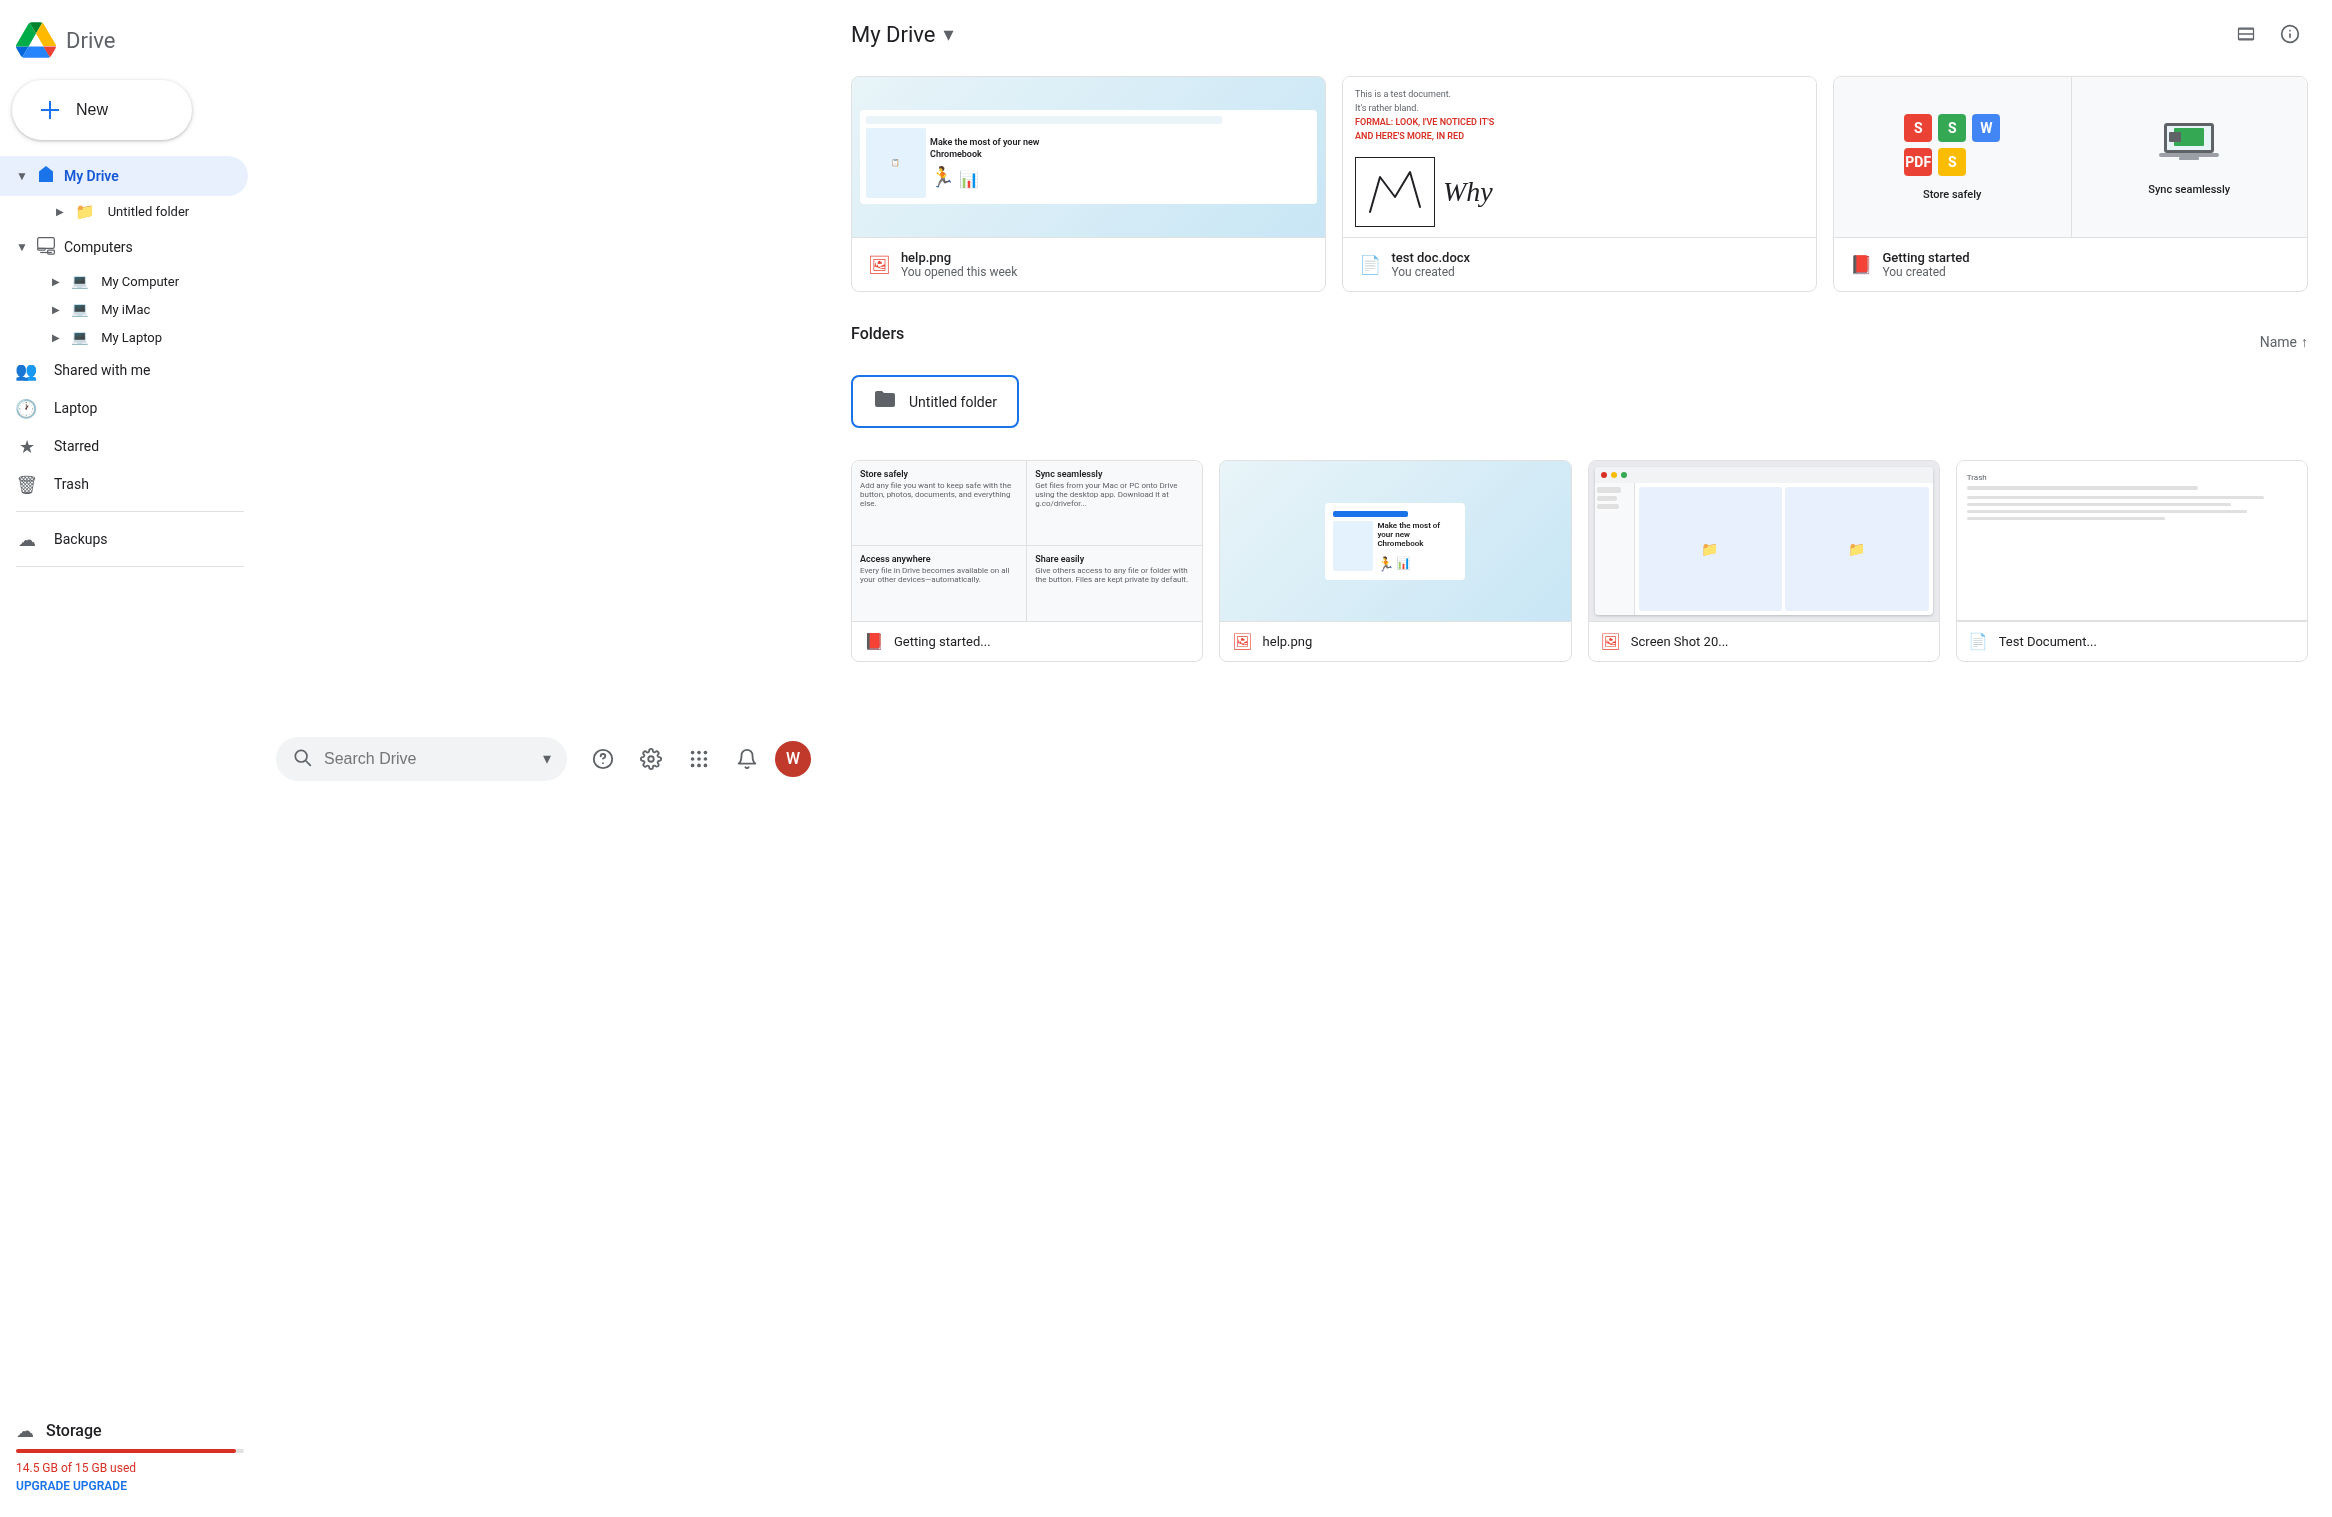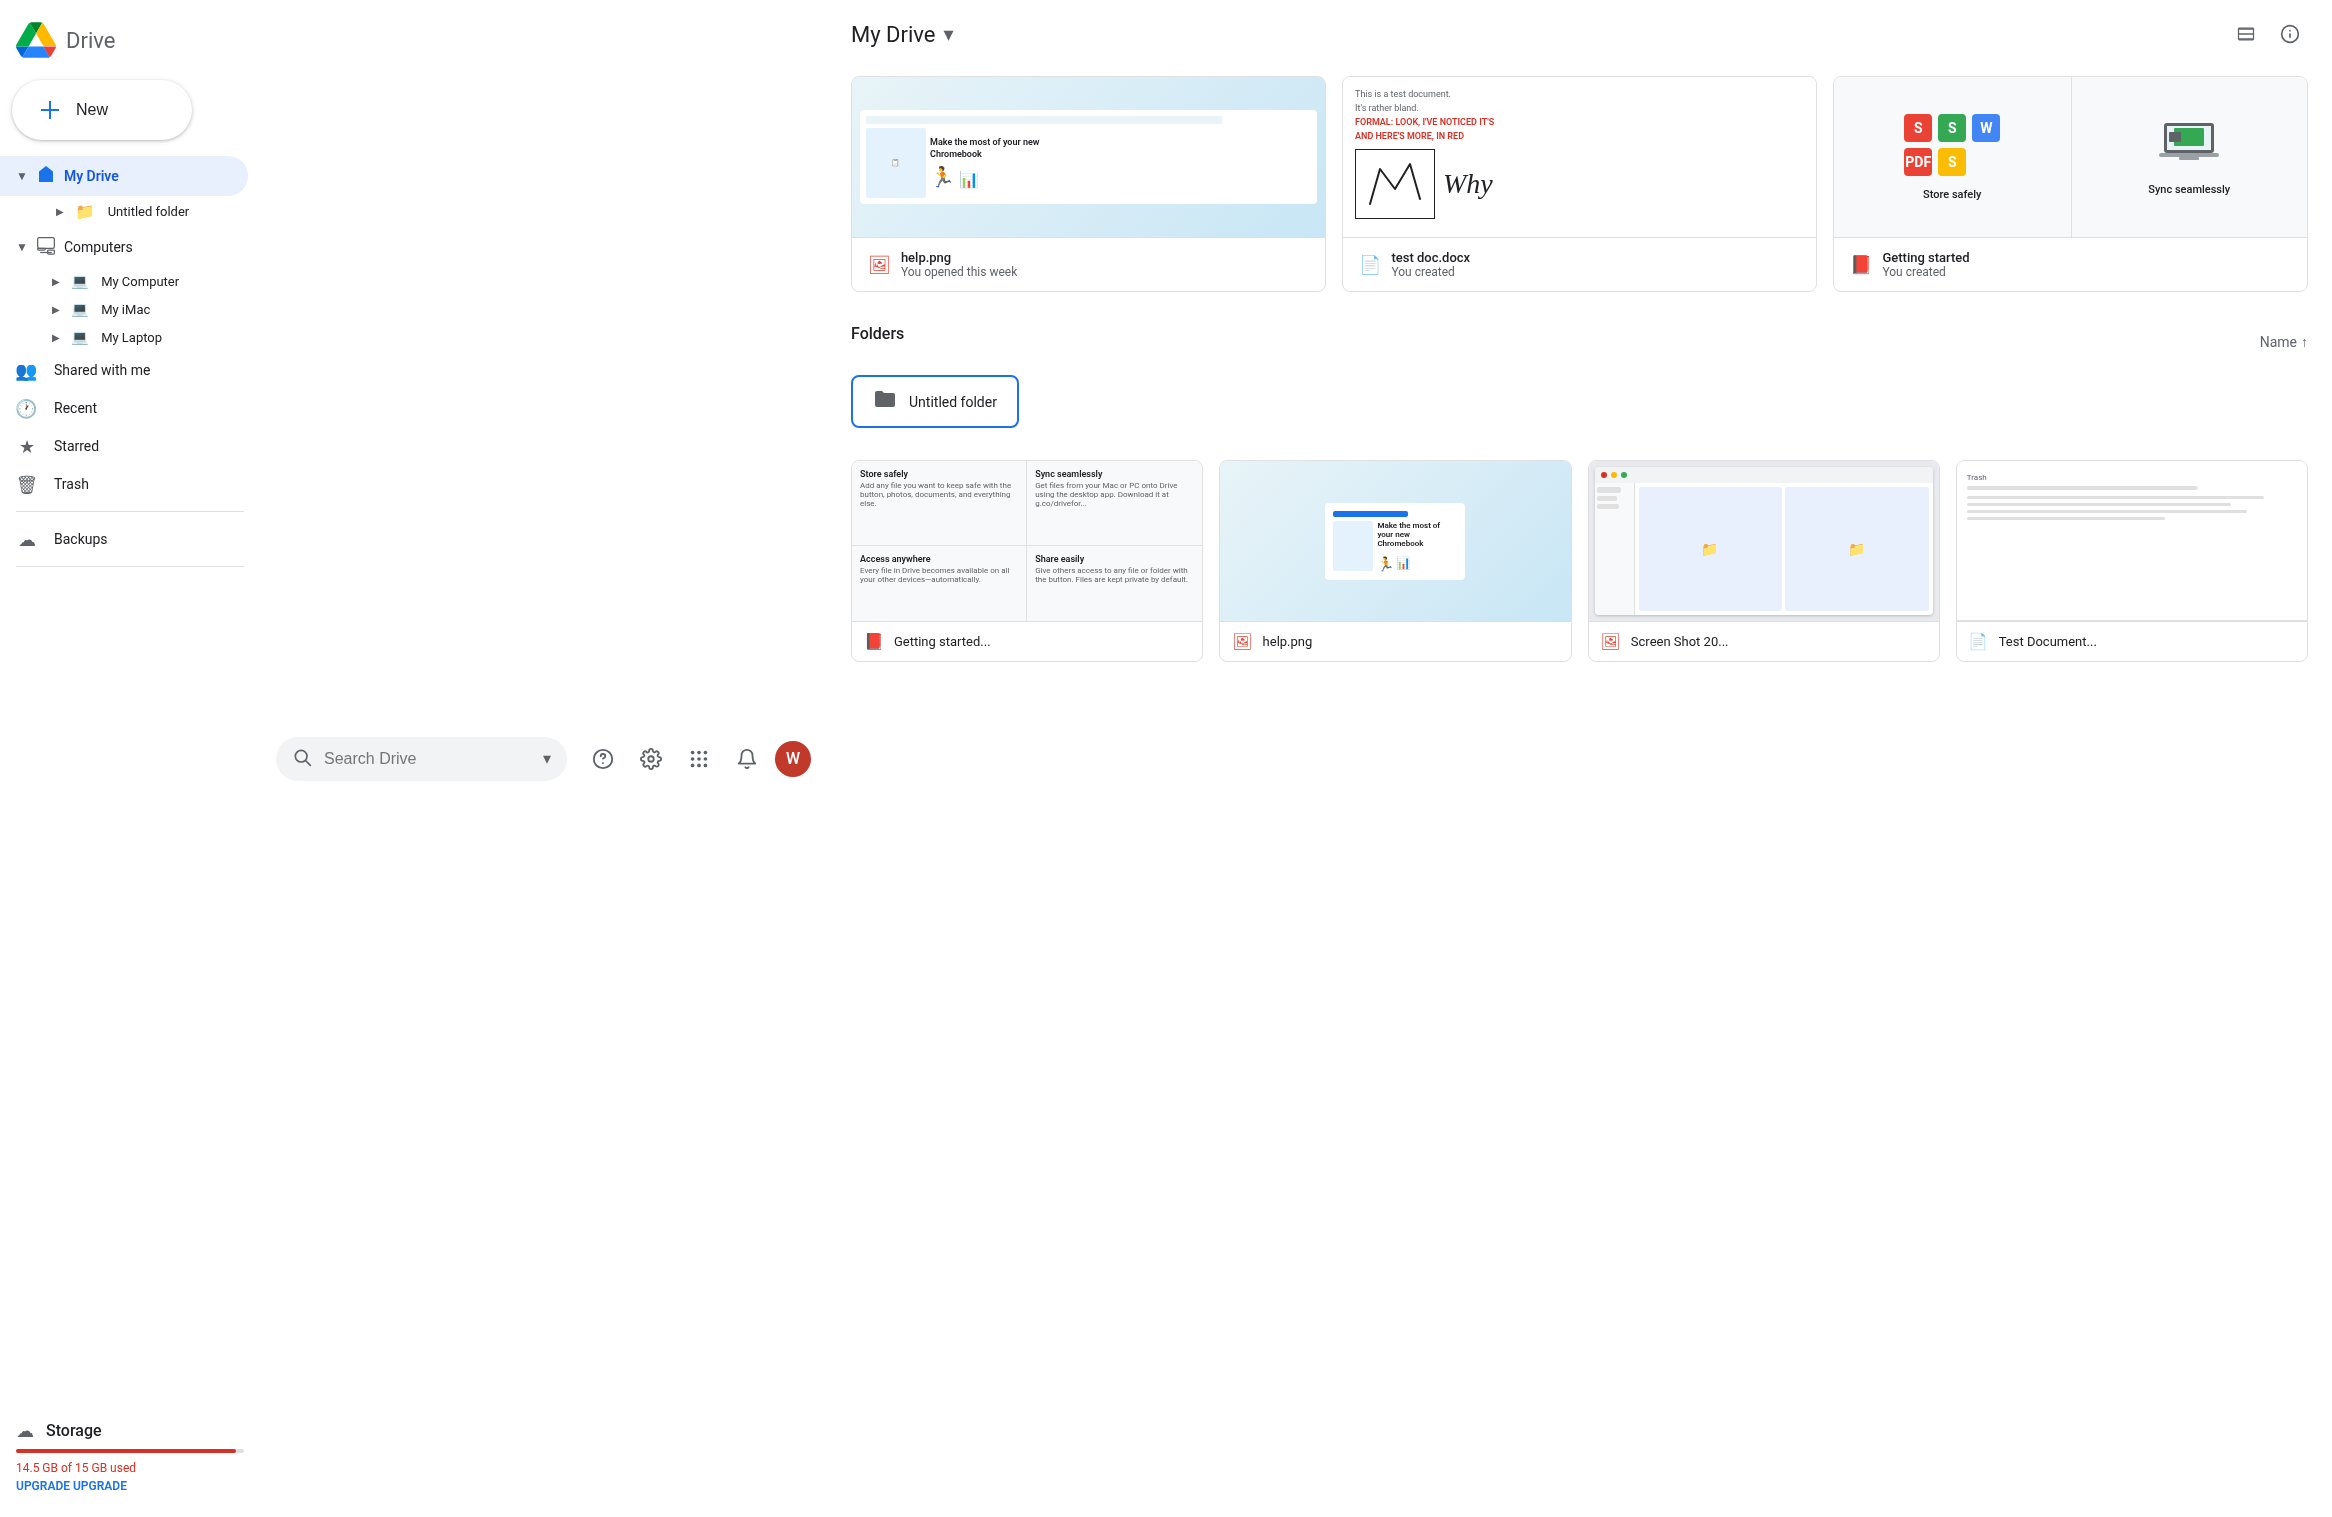--- a/index.html
+++ b/index.html
@@ -407,21 +407,21 @@
     </div>
   </div>
 
   <div class="nav-item">
     <span class="nav-icon" style="font-size:18px; color:#5f6368;">👥</span>
     <span>Shared with me</span>
   </div>
 
   <div class="nav-item">
     <span class="nav-icon" style="font-size:18px; color:#5f6368;">🕐</span>
-    <span>Recent</span>
+    <span>Laptop</span>
   </div>
 
   <div class="nav-item">
     <span class="nav-icon" style="font-size:18px; color:#5f6368;">★</span>
     <span>Starred</span>
   </div>
 
   <div class="nav-item">
     <span class="nav-icon" style="font-size:18px; color:#5f6368;">🗑</span>
     <span>Trash</span>
@@ -561,21 +561,21 @@
             </div>
           </div>
         </div>
 
         <div class="qa-card">
           <div class="qa-card-preview">
             <div class="preview-doc">
               <div style="font-size:9px; color:#5f6368; margin-bottom:4px;">This is a test document.</div>
               <div style="font-size:9px; color:#5f6368; margin-bottom:4px;">It's rather bland.</div>
               <div style="font-size:9px; color:#d93025; font-weight:600; margin-bottom:4px;">FORMAL: LOOK, I'VE NOTICED IT'S</div>
-              <div style="font-size:9px; color:#d93025; font-weight:600; margin-bottom:8px;">AND HERE'S MORE, IN RED</div>
+              <div style="font-size:9px; color:#d93025; font-weight:600; margin-bottom:16px;">AND HERE'S MORE, IN RED</div>
               <div style="display:flex; align-items:center; gap:8px;">
                 <div style="border: 1.5px solid #202124; width:80px; height:70px; display:flex; align-items:center; justify-content:center; background:#fff;">
                   <svg width="60" height="50" viewBox="0 0 60 50">
                       <path d="M5 45 L15 10 L30 30 L45 5 L55 40" stroke="#202124" stroke-width="2" fill="none" stroke-linecap="round" stroke-linejoin="round"></path>
                     </svg>
                 </div>
                 <div style="font-size:28px; font-style:italic; font-family:serif; color:#202124;">Why</div>
               </div>
             </div>
           </div>

